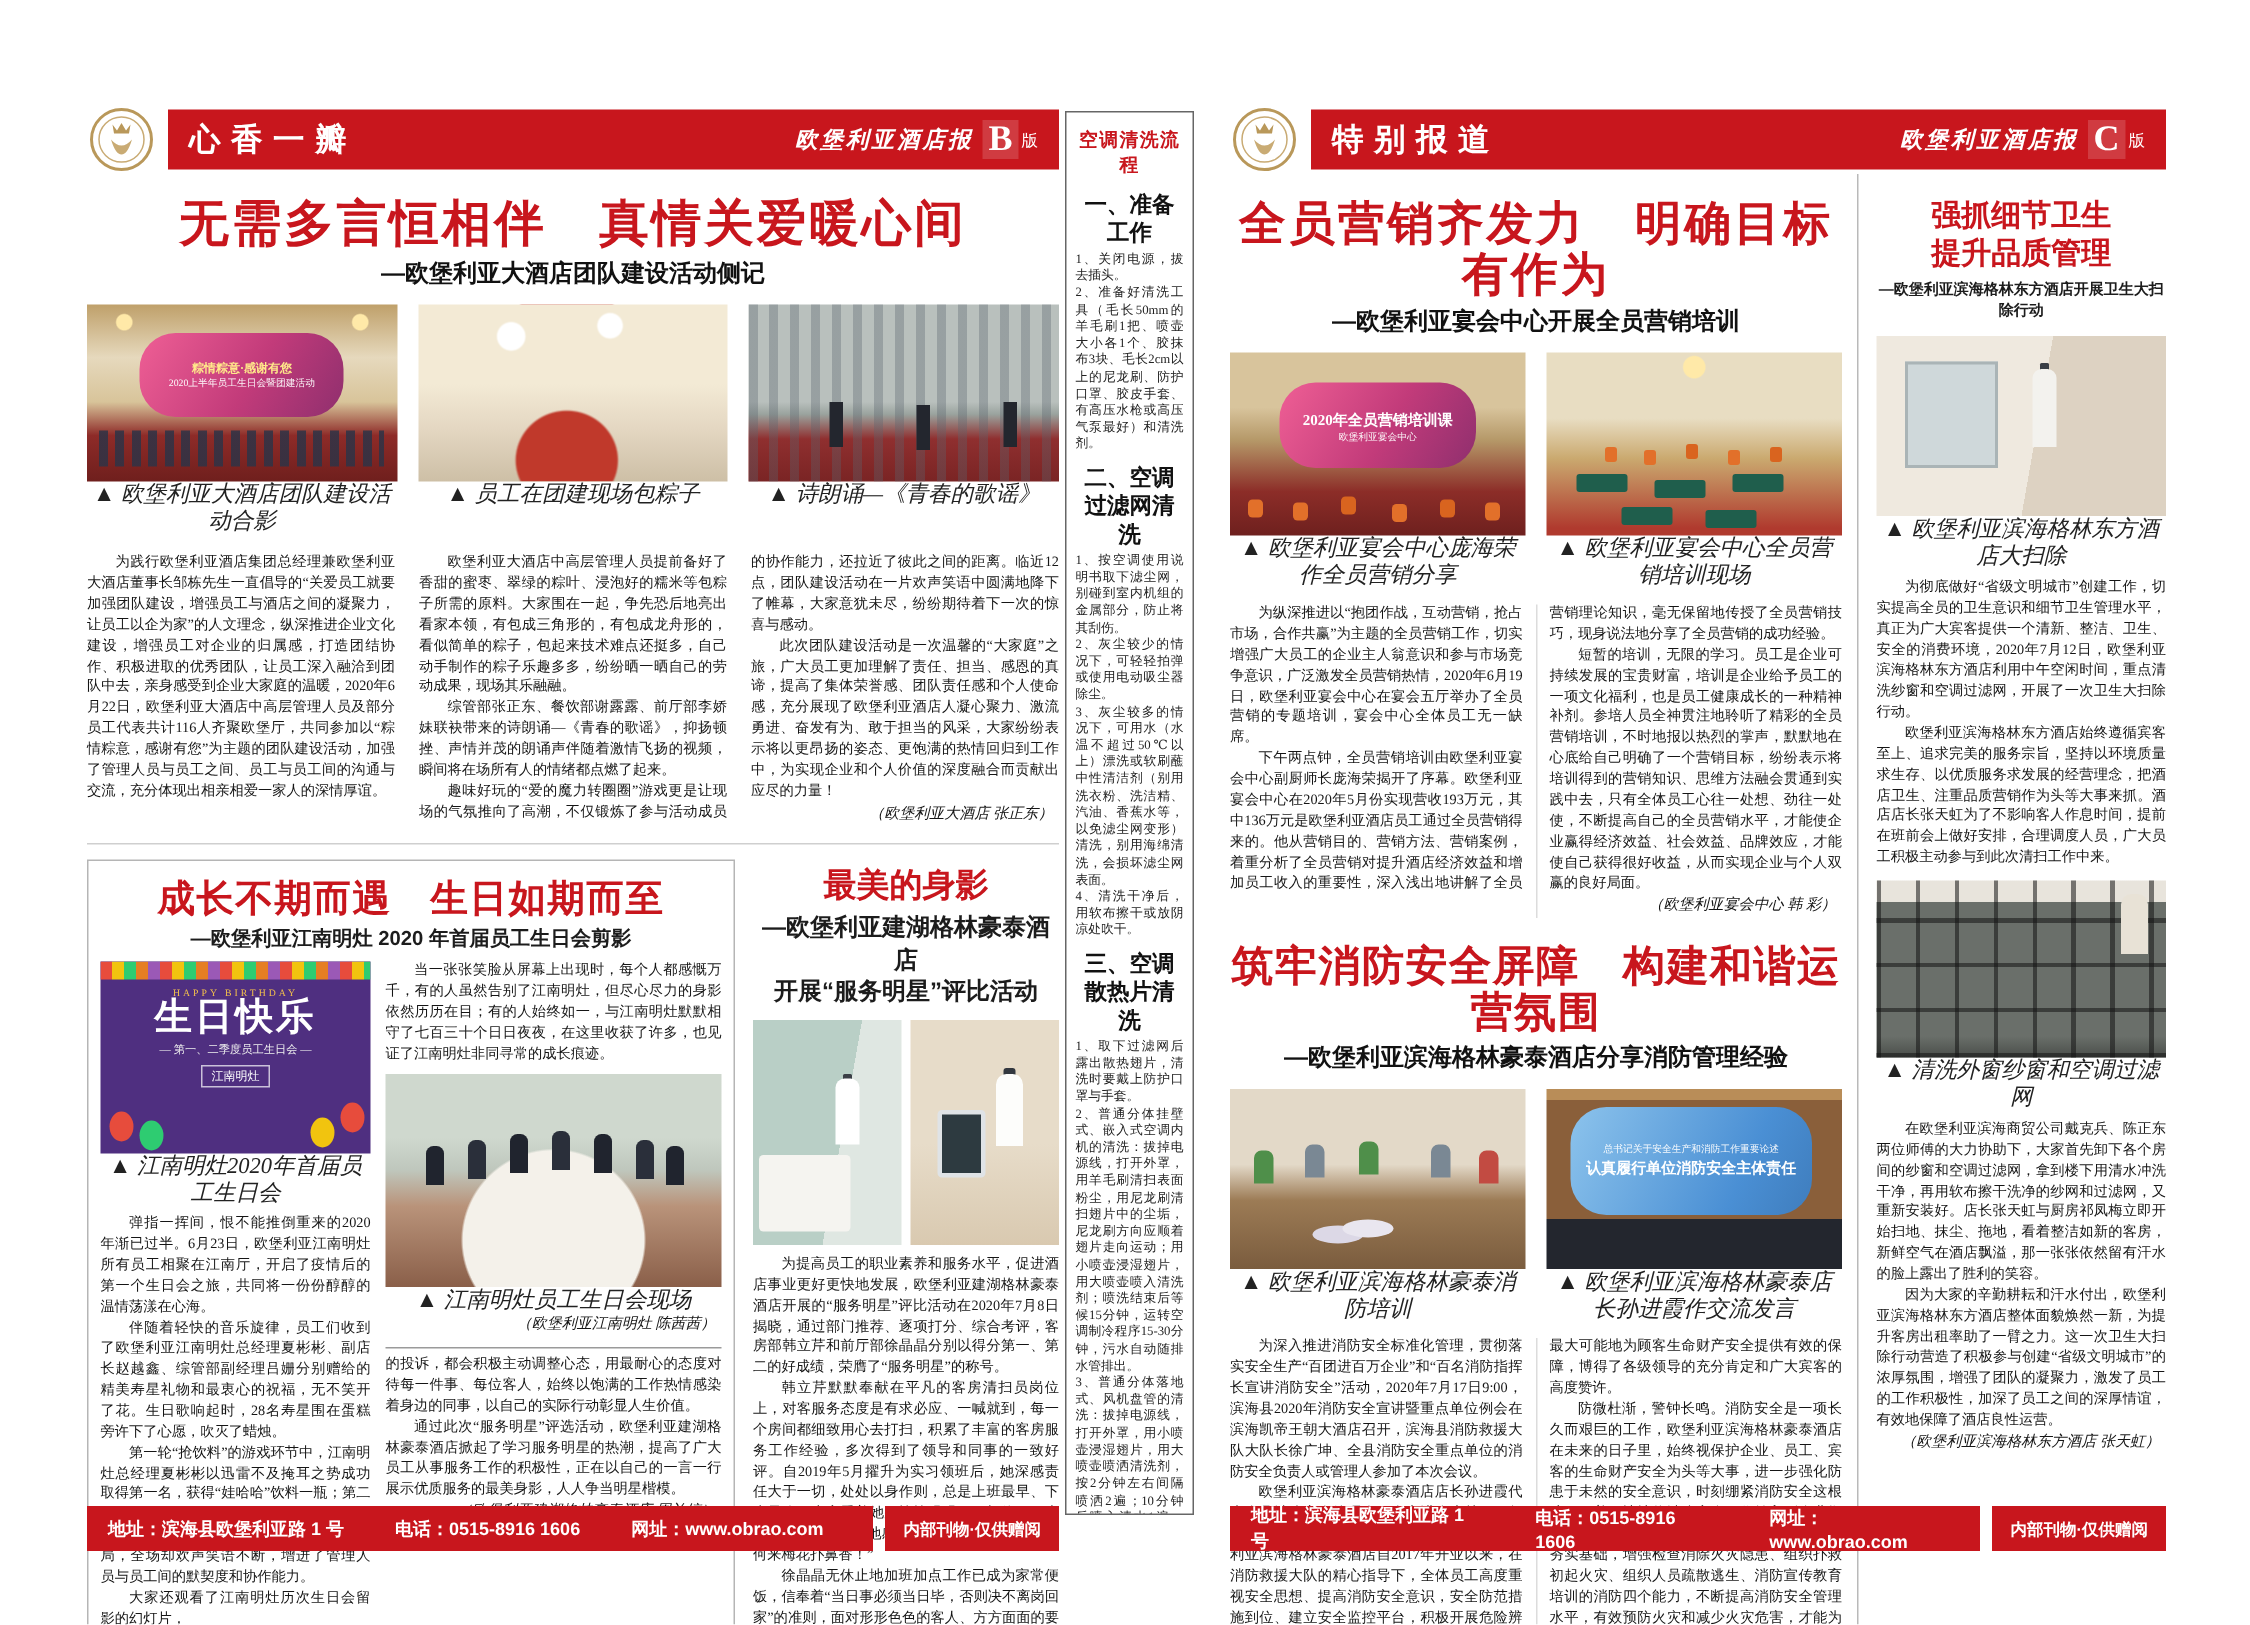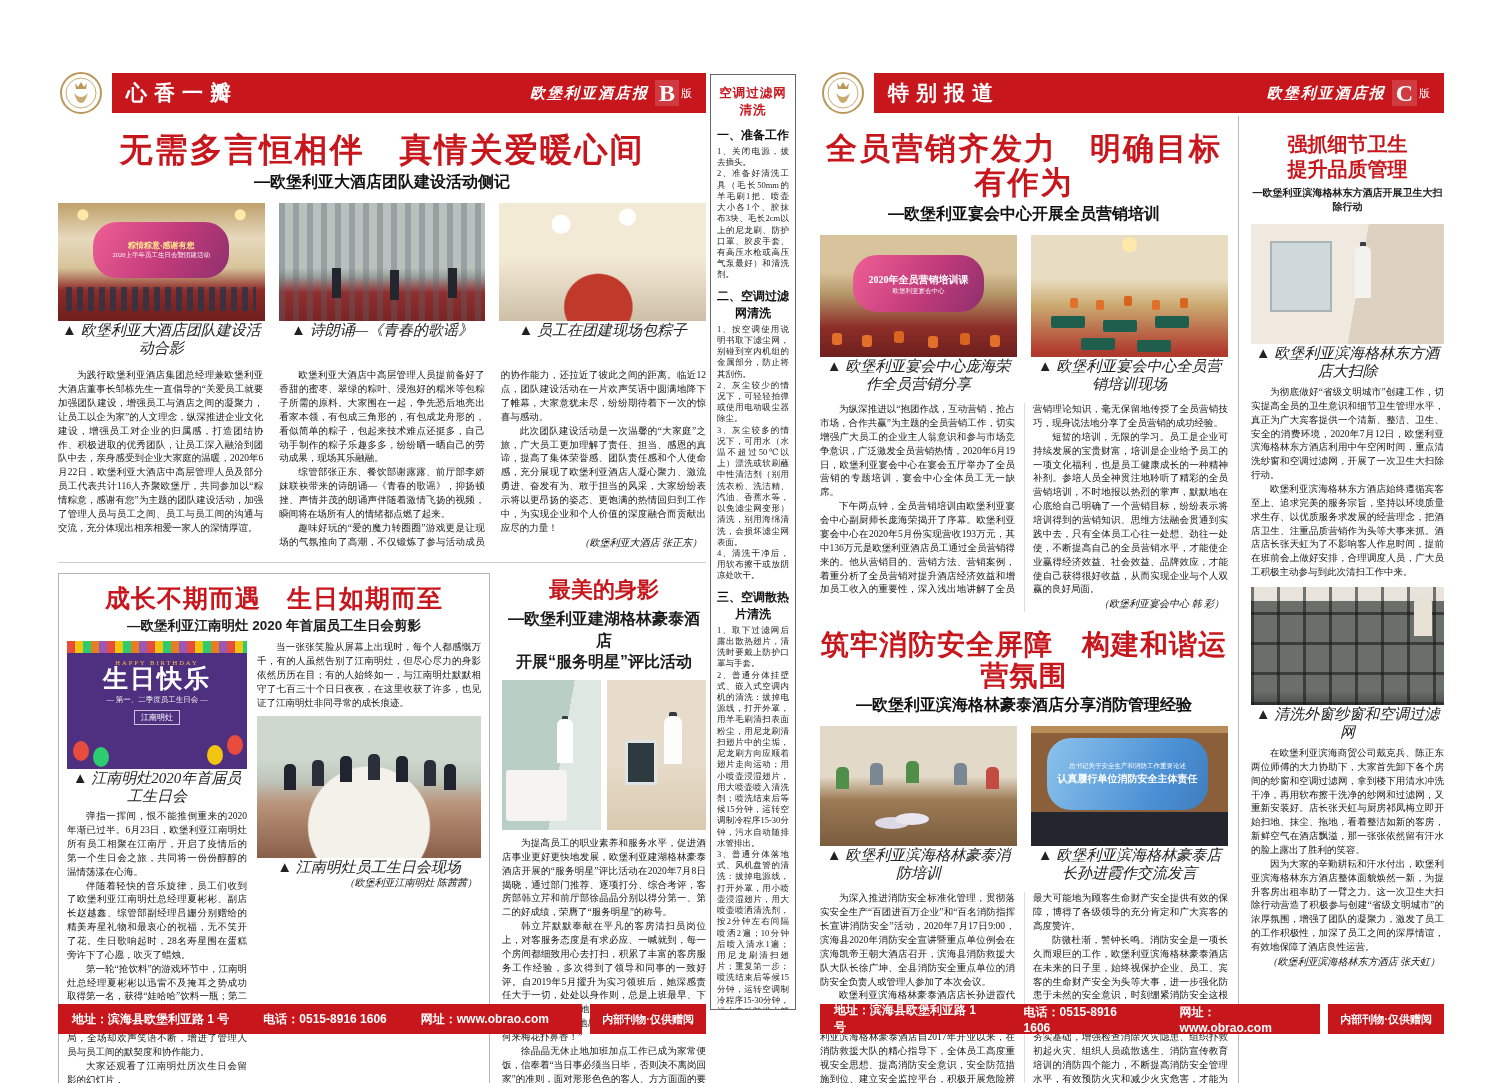--- a/index.html
+++ b/index.html
@@ -124,21 +124,21 @@
   .bl-star{flex:1;padding-left:12px;}
   .h3{color:var(--red);font-weight:bold;text-align:center;font-size:22px;margin:2px 0 3px;}
   .h3-sub{font-family:"Liberation Sans","DejaVu Sans",sans-serif;font-weight:bold;text-align:center;font-size:16px;line-height:1.35;}
   .star-ph{display:flex;gap:6px;margin:7px 0 7px;}
   .star-ph .ph{flex:1;height:150px;}
 
   
   .strip{position:absolute;left:710px;top:74px;width:86px;height:936px;border:1px solid #666;
          padding:10px 6px;box-sizing:border-box;overflow:hidden;background:#fff;}
   .strip h1{color:var(--red);font-weight:bold;font-size:12.5px;text-align:center;margin:0 0 8px;letter-spacing:1px;}
-  .strip h4{font-size:12px;text-align:center;margin:7px 0 2px;font-weight:bold;color:#111;}
+  .strip h4{font-size:15px;text-align:center;margin:7px 0 2px;font-weight:bold;color:#111;}
   .strip p{font-size:8.5px;line-height:1.32;margin:0;text-align:justify;color:#222;}
 
   
   .c-flex{display:flex;margin-top:0;}
   .c-left{width:408px;flex:0 0 408px;}
   .c-side{flex:1;border-left:1px solid #b9b9b9;margin-left:10px;padding-left:12px;}
   .h-main.c{font-size:31px;}
   .h-fire{color:var(--red);font-weight:bold;text-align:center;font-size:28px;letter-spacing:1px;margin:18px 0 4px;line-height:1.1;}
   .side-head{color:var(--red);font-weight:bold;text-align:center;font-size:20px;line-height:1.25;margin-top:16px;}
   .side-sub{font-family:"Liberation Sans","DejaVu Sans",sans-serif;font-weight:bold;text-align:center;font-size:10px;margin:4px 0 10px;}
@@ -184,26 +184,26 @@
           <div class="ph art-hall" style="height:118px">
             <div class="screen pink">
               <span class="l-mid">粽情粽意·感谢有您</span>
               <span class="l-small">2020上半年员工生日会暨团建活动</span>
             </div>
             <div class="crowd"></div>
           </div>
           <div class="cap">▲ 欧堡利亚大酒店团队建设活动合影</div>
         </div>
         <div class="cell">
+          <div class="ph art-zongzi" style="height:118px"></div>
+          <div class="cap">▲ 员工在团建现场包粽子</div>
+        </div>
+        <div class="cell">
           <div class="ph art-stage" style="height:118px"></div>
           <div class="cap">▲ 诗朗诵—《青春的歌谣》</div>
-        </div>
-        <div class="cell">
-          <div class="ph art-zongzi" style="height:118px"></div>
-          <div class="cap">▲ 员工在团建现场包粽子</div>
         </div>
       </div>
       <div class="bt cols3">
         <p>为践行欧堡利亚酒店集团总经理兼欧堡利亚大酒店董事长邹栋先生一直倡导的“关爱员工就要加强团队建设，增强员工与酒店之间的凝聚力，让员工以企为家”的人文理念，纵深推进企业文化建设，增强员工对企业的归属感，打造团结协作、积极进取的优秀团队，让员工深入融洽到团队中去，亲身感受到企业大家庭的温暖，2020年6月22日，欧堡利亚大酒店中高层管理人员及部分员工代表共计116人齐聚欧堡厅，共同参加以“粽情粽意，感谢有您”为主题的团队建设活动，加强了管理人员与员工之间、员工与员工间的沟通与交流，充分体现出相亲相爱一家人的深情厚谊。</p>
         <p>欧堡利亚大酒店中高层管理人员提前备好了香甜的蜜枣、翠绿的粽叶、浸泡好的糯米等包粽子所需的原料。大家围在一起，争先恐后地亮出看家本领，有包成三角形的，有包成龙舟形的，看似简单的粽子，包起来技术难点还挺多，自己动手制作的粽子乐趣多多，纷纷晒一晒自己的劳动成果，现场其乐融融。</p>
         <p>综管部张正东、餐饮部谢露露、前厅部李娇妹联袂带来的诗朗诵—《青春的歌谣》，抑扬顿挫、声情并茂的朗诵声伴随着激情飞扬的视频，瞬间将在场所有人的情绪都点燃了起来。</p>
         <p>趣味好玩的“爱的魔力转圈圈”游戏更是让现场的气氛推向了高潮，不仅锻炼了参与活动成员的协作能力，还拉近了彼此之间的距离。临近12点，团队建设活动在一片欢声笑语中圆满地降下了帷幕，大家意犹未尽，纷纷期待着下一次的惊喜与感动。</p>
         <p>此次团队建设活动是一次温馨的“大家庭”之旅，广大员工更加理解了责任、担当、感恩的真谛，提高了集体荣誉感、团队责任感和个人使命感，充分展现了欧堡利亚酒店人凝心聚力、激流勇进、奋发有为、敢于担当的风采，大家纷纷表示将以更昂扬的姿态、更饱满的热情回归到工作中，为实现企业和个人价值的深度融合而贡献出应尽的力量！</p>
         <p class="sig">（欧堡利亚大酒店 张正东）</p>
       </div>
@@ -236,20 +236,25 @@
           </div>
           <div class="colB">
             <div class="bt">
               <p>当一张张笑脸从屏幕上出现时，每个人都感慨万千，有的人虽然告别了江南明灶，但尽心尽力的身影依然历历在目；有的人始终如一，与江南明灶默默相守了七百三十个日日夜夜，在这里收获了许多，也见证了江南明灶非同寻常的成长痕迹。</p>
             </div>
             <div class="ph art-dinner" style="height:142px;margin-top:5px"></div>
             <div class="cap">▲ 江南明灶员工生日会现场</div>
             <div class="bt">
                 <p class="sig">（欧堡利亚江南明灶 陈茜茜）</p>
               </div>
+            <div class="ofl bt">
+              <p class="noind">的投诉，都会积极主动调整心态，用最耐心的态度对待每一件事、每位客人，始终以饱满的工作热情感染着身边的同事，以自己的实际行动彰显人生价值。</p>
+              <p>通过此次“服务明星”评选活动，欧堡利亚建湖格林豪泰酒店掀起了学习服务明星的热潮，提高了广大员工从事服务工作的积极性，正在以自己的一言一行展示优质服务的最美身影，人人争当明星楷模。</p>
+              <p class="sig">（欧堡利亚建湖格林豪泰酒店 周兰婷）</p>
+            </div>
           </div>
         </div>
       </div>
       <div class="bl-star">
         <div class="h3">最美的身影</div>
         <div class="h3-sub">
           <div>—欧堡利亚建湖格林豪泰酒店</div>
           <div>开展“服务明星”评比活动</div>
         </div>
         <div class="star-ph">
@@ -259,21 +264,21 @@
         <div class="bt">
           <p>为提高员工的职业素养和服务水平，促进酒店事业更好更快地发展，欧堡利亚建湖格林豪泰酒店开展的“服务明星”评比活动在2020年7月8日揭晓，通过部门推荐、逐项打分、综合考评，客房部韩立芹和前厅部徐晶晶分别以得分第一、第二的好成绩，荣膺了“服务明星”的称号。</p>
           <p>韩立芹默默奉献在平凡的客房清扫员岗位上，对客服务态度是有求必应、一喊就到，每一个房间都细致用心去打扫，积累了丰富的客房服务工作经验，多次得到了领导和同事的一致好评。自2019年5月擢升为实习领班后，她深感责任大于一切，处处以身作则，总是上班最早、下班最晚，大家看着她那忙忙碌碌而压根停不下来的身影，情不自禁地感叹道：“不禁一番寒彻骨，何来梅花扑鼻香！”</p>
           <p>徐晶晶无休止地加班加点工作已成为家常便饭，信奉着“当日事必须当日毕，否则决不离岗回家”的准则，面对形形色色的客人、方方面面的要求、各种各样</p>
         </div>
       </div>
     </div>
   </div>
 
   <div class="strip">
-    <h1>空调过滤网清洗</h1>
+    <h1>空调清洗流程</h1>
 
     <h4>一、准备工作</h4>
     <p>1、关闭电源，拔去插头。</p>
     <p>2、准备好清洗工具（毛长50mm的羊毛刷1把、喷壶大小各1个、胶抹布3块、毛长2cm以上的尼龙刷、防护口罩、胶皮手套、有高压水枪或高压气泵最好）和清洗剂。</p>
 
     <h4>二、空调过滤网清洗</h4>
     <p>1、按空调使用说明书取下滤尘网，别碰到室内机组的金属部分，防止将其刮伤。</p>
     <p>2、灰尘较少的情况下，可轻轻拍弹或使用电动吸尘器除尘。</p>
     <p>3、灰尘较多的情况下，可用水（水温不超过50℃以上）漂洗或软刷蘸中性清洁剂（别用洗衣粉、洗洁精、汽油、香蕉水等，以免滤尘网变形）清洗，别用海绵清洗，会损坏滤尘网表面。</p>
     <p>4、清洗干净后，用软布擦干或放阴凉处吹干。</p>

